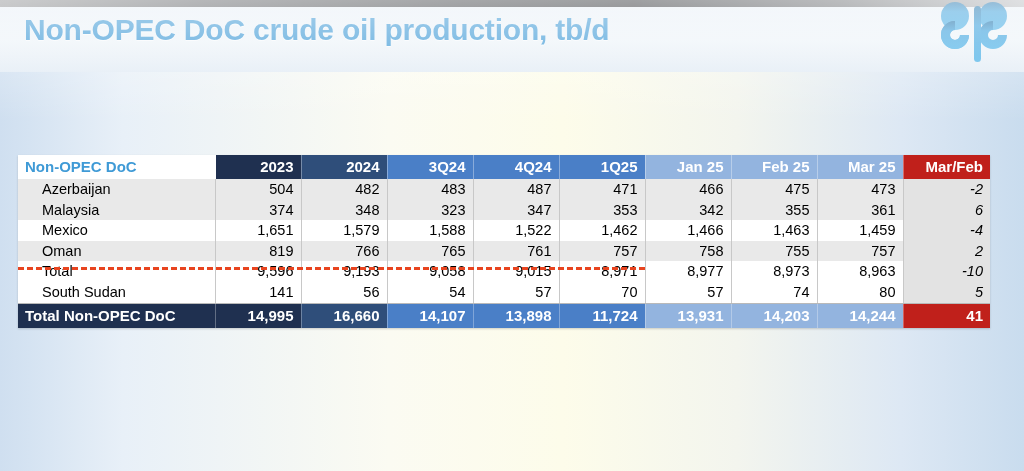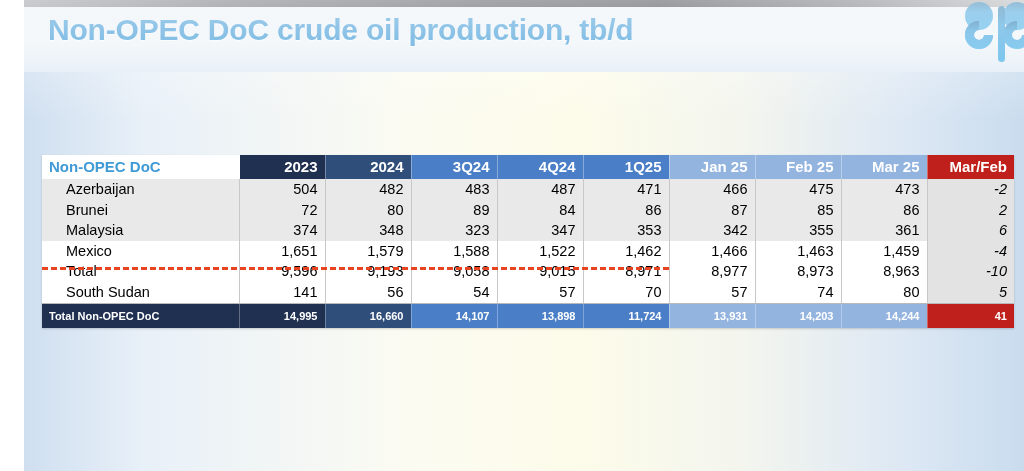--- a/index.html
+++ b/index.html
@@ -15,21 +15,20 @@
     position:absolute;inset:0;
     background:
       linear-gradient(90deg,
         #cfdff0 0%,
         #e8f0f8 12%,
         #fbfbf2 38%,
         #fdfcea 55%,
         #f3f5ee 72%,
         #dde8f4 88%,
         #c9dcee 100%);
-    margin-left: 24px;
   }
   #slide:after{
     content:"";position:absolute;left:0;right:0;top:0;height:120px;
     background:linear-gradient(180deg, rgba(255,255,255,.55) 0%, rgba(255,255,255,0) 100%);
     pointer-events:none;
   }
 
   
   #titlebar{
     position:absolute;left:0;top:0;width:1024px;height:72px;
@@ -90,21 +89,21 @@
   }
   tbody tr.odd  td{background:#ffffff;}
   tbody tr.even td{background:#e9e9e9;}
   tbody td.diff{
     background:#e3e3e3 !important;font-style:italic;border-right:none;
   }
   tbody tr:last-child td{border-bottom:1px solid #b9b9b9;}
 
   tfoot td{
     height:24px;line-height:24px;padding:0 7px;
-    font-weight:bold;font-size:11px;color:#ffffff;
+    font-weight:bold;font-size:15px;color:#ffffff;
     text-align:right;white-space:nowrap;
     border-right:1px solid rgba(255,255,255,.30);
   }
   tfoot td.name {text-align:left;background:#1f3050;}
   tfoot td.t2023{background:#1f3050;}
   tfoot td.t2024{background:#2f4e7a;}
   tfoot td.tq   {background:#4a7fc7;}
   tfoot td.tm   {background:#93b4df;}
   tfoot td.tdiff{background:#c0201b;border-right:none;}
 
@@ -178,32 +177,20 @@
             <td>482</td>
             <td>483</td>
             <td>487</td>
             <td>471</td>
             <td>466</td>
             <td>475</td>
             <td>473</td>
             <td class="diff">-2</td>
           </tr>
           <tr class="even">
-            <td class="name">Brunei</td>
-            <td>72</td>
-            <td>80</td>
-            <td>89</td>
-            <td>84</td>
-            <td>86</td>
-            <td>87</td>
-            <td>85</td>
-            <td>86</td>
-            <td class="diff">2</td>
-          </tr>
-          <tr class="even">
             <td class="name">Malaysia</td>
             <td>374</td>
             <td>348</td>
             <td>323</td>
             <td>347</td>
             <td>353</td>
             <td>342</td>
             <td>355</td>
             <td>361</td>
             <td class="diff">6</td>
@@ -212,20 +199,32 @@
             <td class="name">Mexico</td>
             <td>1,651</td>
             <td>1,579</td>
             <td>1,588</td>
             <td>1,522</td>
             <td>1,462</td>
             <td>1,466</td>
             <td>1,463</td>
             <td>1,459</td>
             <td class="diff">-4</td>
+          </tr>
+          <tr class="even">
+            <td class="name">Oman</td>
+            <td>819</td>
+            <td>766</td>
+            <td>765</td>
+            <td>761</td>
+            <td>757</td>
+            <td>758</td>
+            <td>755</td>
+            <td>757</td>
+            <td class="diff">2</td>
           </tr>
           <tr class="odd">
             <td class="name">Total</td>
             <td>9,596</td>
             <td>9,193</td>
             <td>9,058</td>
             <td>9,015</td>
             <td>8,971</td>
             <td>8,977</td>
             <td>8,973</td>

